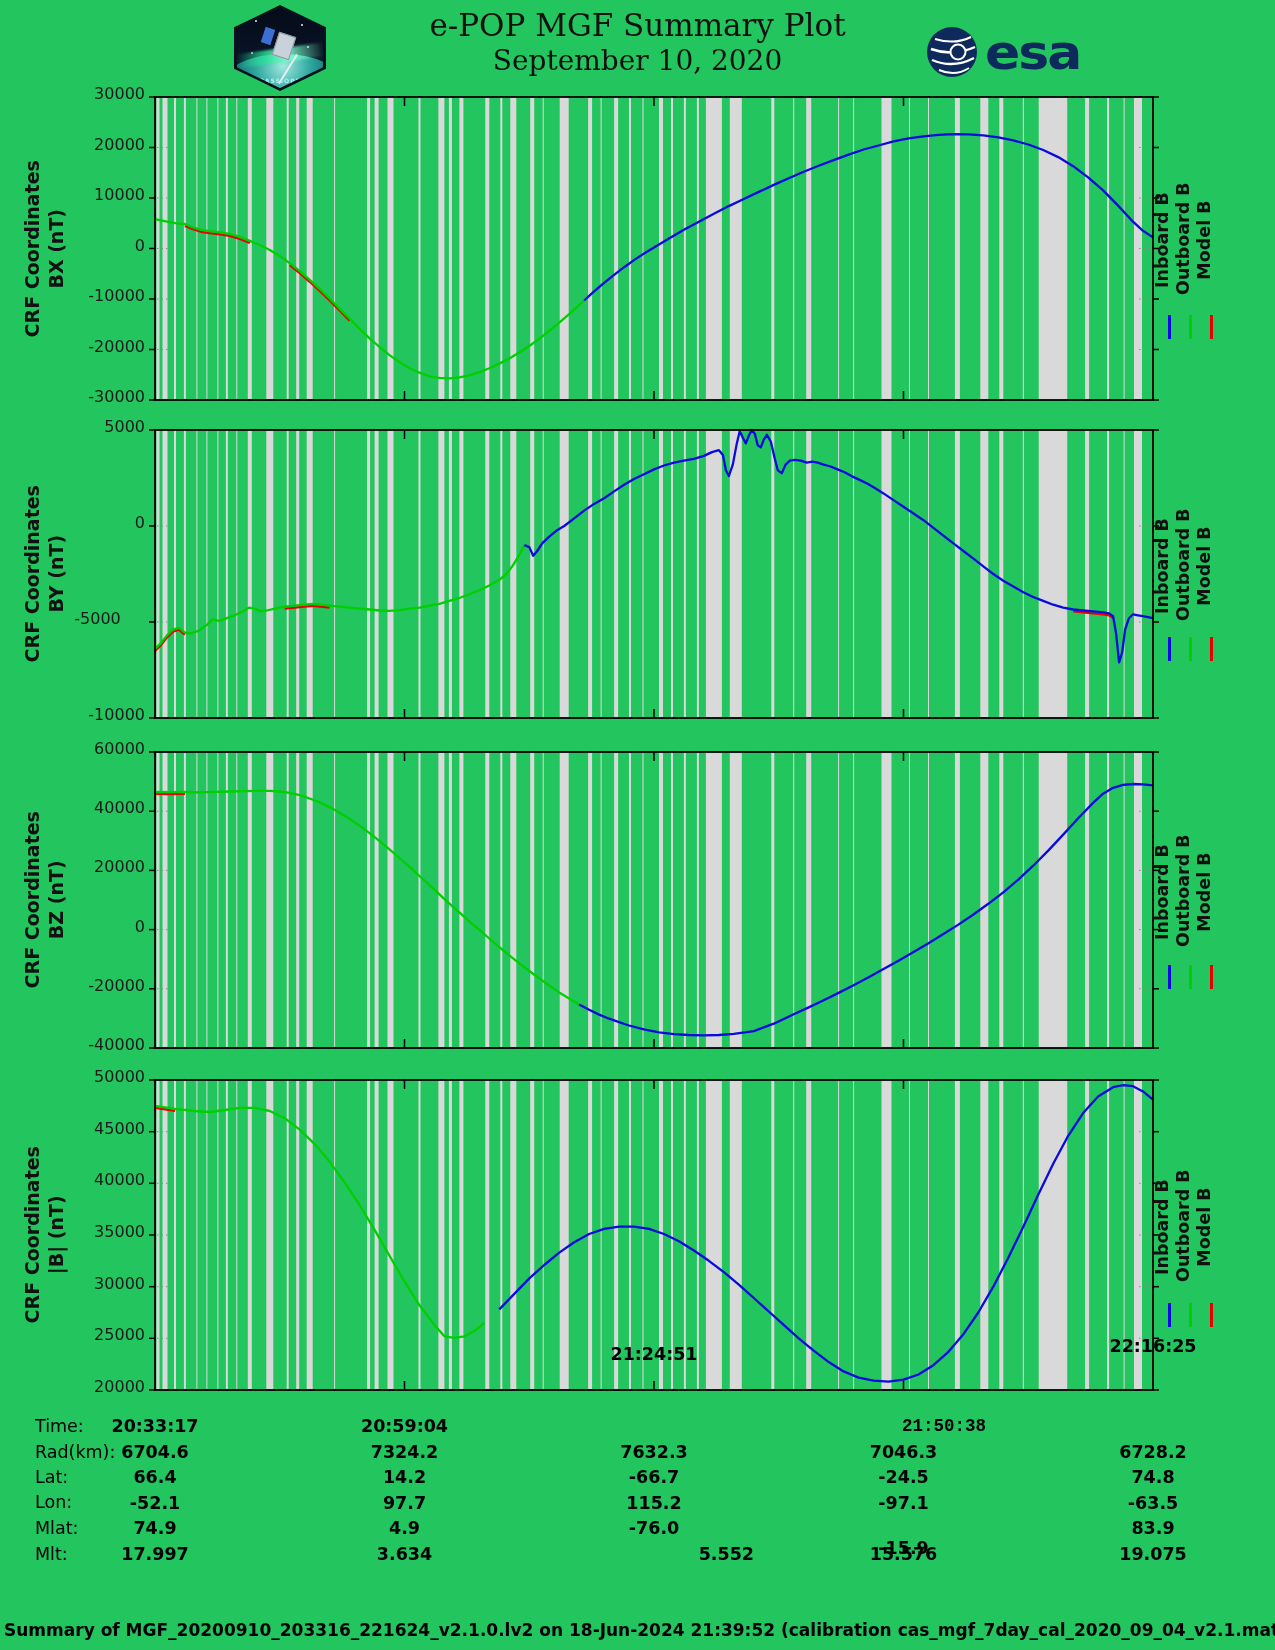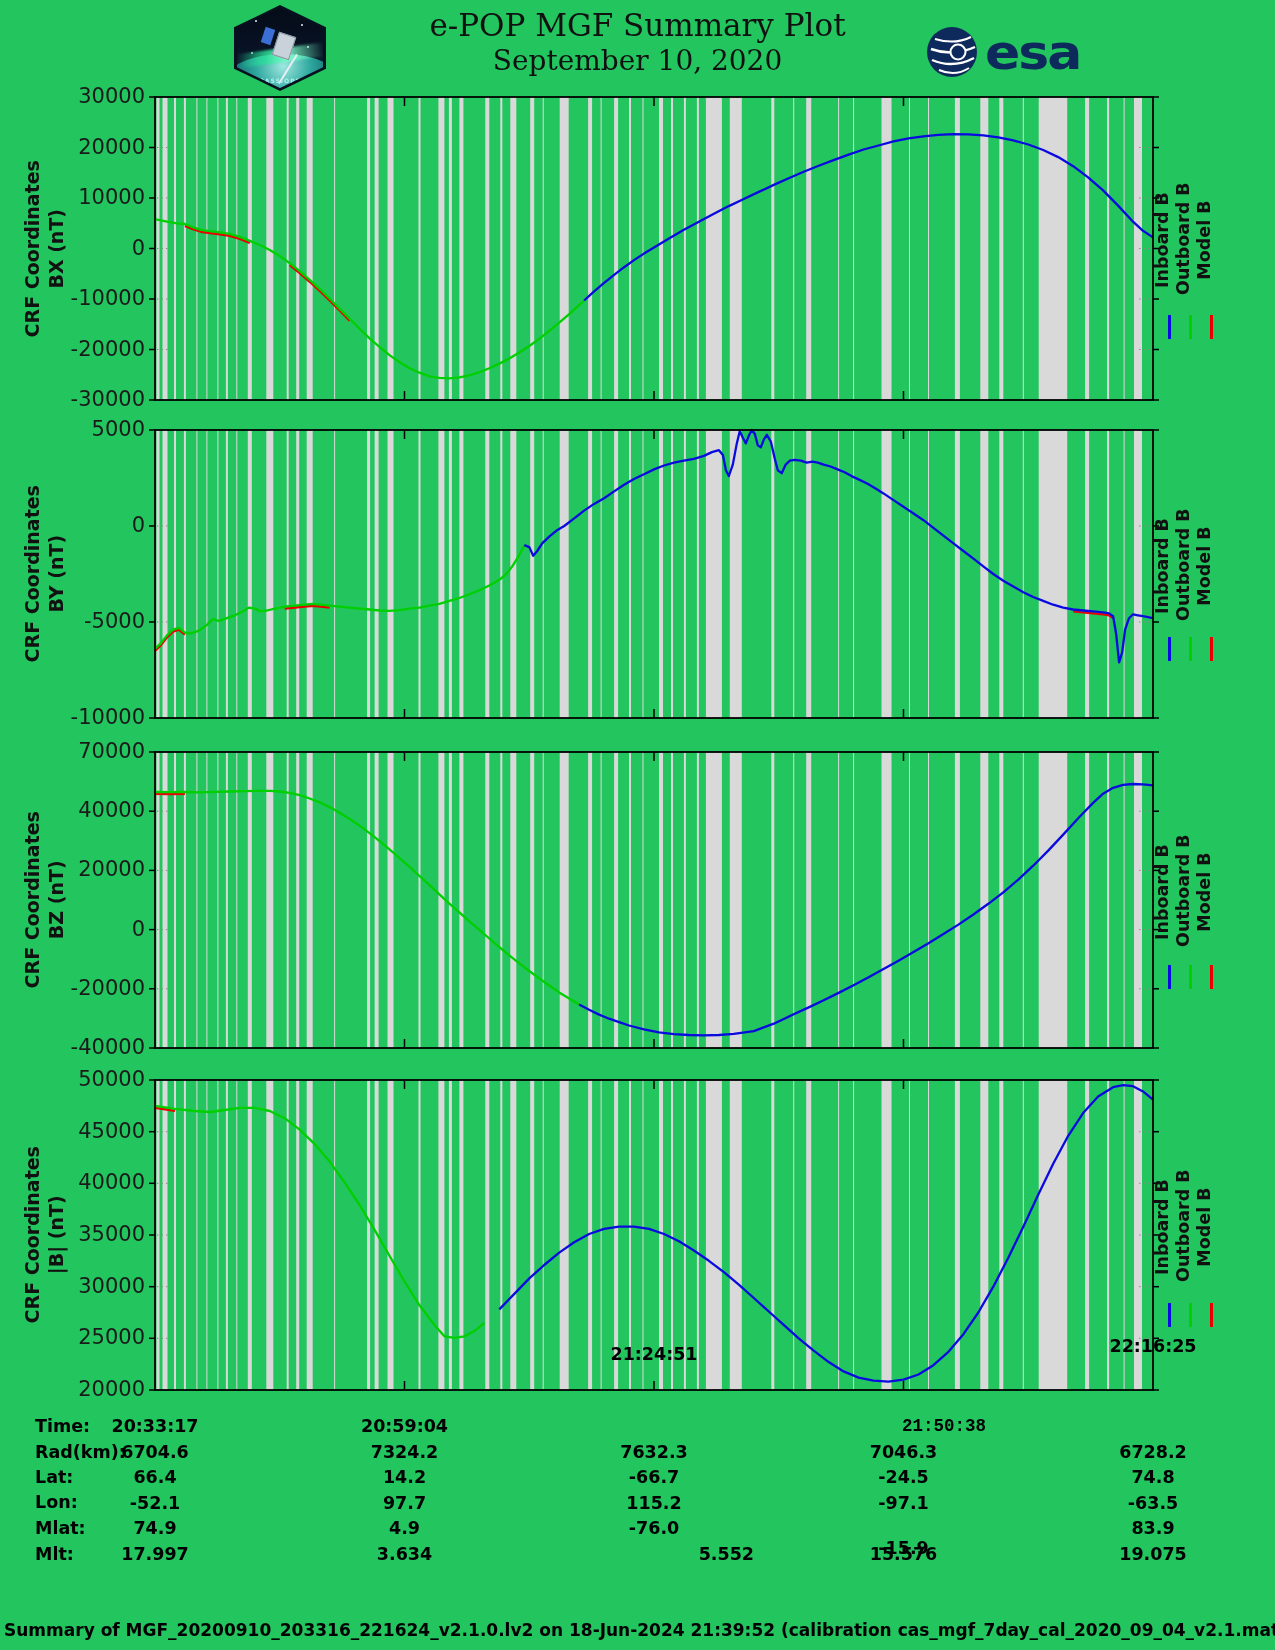--- a/index.html
+++ b/index.html
@@ -28,29 +28,29 @@
   .patch .sat-boom{position:absolute;left:50px;top:44px;width:2px;height:34px;background:#e8eef5;transform:rotate(32deg);}
   .patch .patch-label{position:absolute;left:0;bottom:4px;width:100%;text-align:center;
          font-size:6px;letter-spacing:1px;color:#aef3ef;font-weight:bold;}
   
   .esa{position:absolute;left:925px;top:24px;height:56px;display:flex;align-items:center;gap:6px;}
   .esa-text{font-size:52px;font-weight:bold;color:#0e2a5c;letter-spacing:-2px;line-height:1;
             font-family:"DejaVu Sans","Liberation Sans",sans-serif;transform:scaleY(.92);}
   
   .plot-box{position:absolute;left:155px;width:998px;}
   .plot-box svg{position:absolute;left:0;top:0;overflow:visible;}
-  .ytick-label{position:absolute;text-align:right;width:95px;font-size:21px;color:#1a1a1a;
+  .ytick-label{position:absolute;text-align:right;width:95px;font-size:16px;color:#1a1a1a;
                transform:translateY(-13px);}
   .ylabel{position:absolute;font-weight:bold;font-size:19px;color:#111;text-align:center;
           line-height:1.25;transform:rotate(-90deg);transform-origin:center;white-space:nowrap;}
   .legend-label{position:absolute;font-weight:bold;font-size:17.5px;color:#111;white-space:nowrap;
           transform:rotate(-90deg);transform-origin:center;text-align:center;}
   .legend-bar{position:absolute;width:3px;height:24px;}
   
-  .tbl-label{position:absolute;left:35px;font-weight:bold;font-size:17.5px;color:#000;}
+  .tbl-label{position:absolute;left:35px;font-weight:normal;font-size:17.5px;color:#000;}
   .tbl-val{position:absolute;width:200px;text-align:center;font-weight:bold;font-size:17.5px;color:#000;}
   
   .footer{position:absolute;left:4px;top:1620px;width:1271px;font-weight:bold;font-size:17px;color:#000;white-space:nowrap;}
 </style>
 </head>
 <body>
 
 <div id="canvas">
 
   <div class="patch">
@@ -288,21 +288,21 @@
           <path d="M0.0 220.9 L6.0 215.1 L12.0 207.4 L18.0 201.7 L24.0 199.8 L29.9 204.6" fill="none" stroke="#ea0000" stroke-width="2.2" stroke-linejoin="round"></path>
           <path d="M129.7 178.6 L139.7 177.7 L149.7 176.7 L157.7 175.8 L165.7 176.7 L174.6 177.7" fill="none" stroke="#ea0000" stroke-width="2.2" stroke-linejoin="round"></path>
           <path d="M918.2 181.5 L928.1 182.5 L938.1 183.4 L948.1 184.4 L954.1 185.4 L958.1 188.2" fill="none" stroke="#ea0000" stroke-width="2.2" stroke-linejoin="round"></path>
           <path d="M0.0 218.9 L6.0 213.1 L12.0 205.4 L18.0 199.7 L24.0 197.8 L29.9 202.6 L35.9 203.5 L43.9 200.6 L51.9 194.9 L57.9 189.1 L63.9 191.0 L71.9 188.2 L79.8 185.3 L87.8 181.4 L93.8 177.6 L99.8 178.6 L105.8 181.4 L111.8 180.5 L119.8 178.6 L129.7 176.6 L139.7 175.7 L149.7 174.7 L157.7 173.8 L165.7 174.7 L174.6 175.7 L184.6 176.6 L194.6 177.6 L204.6 178.6 L214.6 179.5 L224.6 180.5 L234.5 180.9 L244.5 180.1 L254.5 178.6 L264.5 177.6 L274.5 175.7 L284.4 173.8 L294.4 170.9 L304.4 168.0 L314.4 164.2 L324.4 160.3 L334.3 155.5 L344.3 149.8 L351.3 144.0 L357.3 136.3 L363.3 126.7 L369.3 115.2" fill="none" stroke="#00cf00" stroke-width="2.3" stroke-linejoin="round"></path>
           <path d="M369.3 115.2 L374.3 117.1 L378.2 125.8 L382.2 121.0 L387.2 113.3 L394.2 106.6 L401.2 100.8 L409.2 96.0 L419.2 88.3 L429.1 80.6 L439.1 73.9 L449.1 68.2 L459.1 61.4 L469.1 54.7 L479.0 49.0 L489.0 44.2 L499.0 39.4 L509.0 35.5 L519.0 32.6 L528.9 30.7 L538.9 28.8 L548.9 25.9 L556.9 22.1 L563.9 20.2 L567.9 25.0 L570.9 40.3 L573.8 46.1 L577.8 34.6 L581.8 13.4 L584.8 1.0 L587.8 7.7 L590.8 13.4 L593.8 5.8 L596.8 0.0 L599.8 3.8 L602.8 15.4 L605.8 17.3 L608.8 9.6 L611.8 4.8 L615.8 11.5 L619.8 28.8 L622.8 40.3 L626.7 43.2 L630.7 34.6 L634.7 30.7 L639.7 29.8 L645.7 30.7 L651.7 32.6 L657.7 31.7 L662.7 32.6 L668.7 34.6 L675.6 36.5 L682.6 39.4 L689.6 42.2 L696.6 46.1 L704.6 49.9 L712.6 53.8 L720.6 58.6 L728.5 63.4 L738.5 70.1 L748.5 76.8 L758.5 83.5 L768.5 90.2 L778.4 97.9 L788.4 105.6 L798.4 113.3 L808.4 121.0 L818.4 128.6 L828.3 136.3 L838.3 144.0 L848.3 150.7 L858.3 156.5 L868.3 162.2 L878.2 167.0 L888.2 170.9 L898.2 174.7 L908.2 177.6 L918.2 179.5 L928.1 180.5 L938.1 181.4 L948.1 182.4 L954.1 183.4 L958.1 186.2 L961.1 203.5 L964.1 232.3 L967.1 222.7 L970.1 199.7 L974.0 188.2 L978.0 184.3 L983.0 185.3 L988.0 186.2 L993.0 187.2 L998.0 188.2" fill="none" stroke="#0a0adf" stroke-width="2.3" stroke-linejoin="round"></path>
           <rect x="0" y="0" width="998" height="288" fill="none" stroke="#000000" stroke-width="1.8"></rect>
         </svg>
       </div>
       <div class="ytick-label" style="left: 50px; top: 430px;">5000</div>
       <div class="ytick-label" style="left: 50px; top: 526px;">0</div>
-      <div class="ytick-label" style="left: 50px; top: 622px;">-5000</div>
+      <div class="ytick-label" style="left: 50px; top: 622px; text-align: center;">-5000</div>
       <div class="ytick-label" style="left: 50px; top: 718px;">-10000</div>
       <div class="ylabel" style="width: 240px; left: -75px; top: 550px;">
         <div>CRF Coordinates</div>
         <div>BY (nT)</div>
       </div>
       <div class="legend-label" style="width: 110px; left: 1107px; top: 556.36px;">Inboard B</div>
       <div class="legend-bar" style="background: rgb(10, 10, 223); left: 1168px; top: 637.36px;"></div>
       <div class="legend-label" style="width: 110px; left: 1128px; top: 556.36px;">Outboard B</div>
       <div class="legend-bar" style="background: rgb(0, 207, 0); left: 1189px; top: 637.36px;"></div>
       <div class="legend-label" style="width: 110px; left: 1149px; top: 556.36px;">Model B</div>
@@ -395,21 +395,21 @@
           <line x1="499.0" y1="0" x2="499.0" y2="9" stroke="#000000" stroke-width="1.5"></line>
           <line x1="499.0" y1="287" x2="499.0" y2="296" stroke="#000000" stroke-width="1.5"></line>
           <line x1="748.5" y1="0" x2="748.5" y2="9" stroke="#000000" stroke-width="1.5"></line>
           <line x1="748.5" y1="287" x2="748.5" y2="296" stroke="#000000" stroke-width="1.5"></line>
           <path d="M0.0 42.0 L15.0 42.1 L29.9 42.0" fill="none" stroke="#ea0000" stroke-width="2.2" stroke-linejoin="round"></path>
           <path d="M0.0 40.0 L15.0 40.1 L29.9 40.0 L44.9 40.3 L59.9 39.8 L74.8 39.5 L89.8 39.1 L104.8 38.8 L114.8 38.9 L124.8 39.5 L134.7 40.8 L144.7 43.2 L154.7 46.5 L164.7 50.3 L174.6 55.1 L184.6 60.7 L194.6 66.9 L204.6 73.7 L214.6 81.1 L224.6 89.1 L234.5 97.4 L244.5 106.0 L254.5 114.8 L264.5 124.0 L274.5 133.2 L284.4 142.4 L294.4 151.6 L304.4 160.4 L314.4 169.3 L324.4 177.9 L334.3 186.5 L344.3 195.1 L354.3 203.4 L364.3 211.3 L374.3 219.0 L384.2 226.4 L394.2 233.5 L404.2 240.4 L414.2 246.6 L424.1 252.5" fill="none" stroke="#00cf00" stroke-width="2.3" stroke-linejoin="round"></path>
           <path d="M424.1 252.5 L434.1 257.8 L444.1 262.6 L454.1 266.7 L464.1 270.2 L474.0 273.5 L489.0 277.4 L504.0 280.3 L519.0 282.1 L533.9 283.0 L548.9 283.3 L563.9 283.0 L578.8 281.8 L598.8 279.1 L618.8 271.7 L638.7 262.3 L653.7 255.4 L668.7 248.3 L683.6 240.9 L698.6 233.2 L713.6 225.3 L728.5 217.0 L743.5 208.7 L758.5 200.1 L773.5 191.2 L788.4 182.0 L803.4 172.6 L818.4 162.5 L833.3 151.8 L848.3 140.3 L863.3 127.6 L878.2 113.7 L893.2 98.6 L908.2 82.6 L923.2 66.3 L938.1 50.9 L948.1 41.7 L958.1 35.8 L968.1 32.9 L978.0 32.0 L988.0 32.3 L998.0 33.4" fill="none" stroke="#0a0adf" stroke-width="2.3" stroke-linejoin="round"></path>
           <rect x="0" y="0" width="998" height="296" fill="none" stroke="#000000" stroke-width="1.8"></rect>
         </svg>
       </div>
-      <div class="ytick-label" style="left: 50px; top: 752px;">70000</div>
+      <div class="ytick-label" style="left: 50px; top: 752px;">60000</div>
       <div class="ytick-label" style="left: 50px; top: 811.2px;">40000</div>
       <div class="ytick-label" style="left: 50px; top: 870.4px;">20000</div>
       <div class="ytick-label" style="left: 50px; top: 929.6px;">0</div>
       <div class="ytick-label" style="left: 50px; top: 988.8px;">-20000</div>
       <div class="ytick-label" style="left: 50px; top: 1048px;">-40000</div>
       <div class="ylabel" style="width: 240px; left: -75px; top: 876px;">
         <div>CRF Coordinates</div>
         <div>BZ (nT)</div>
       </div>
       <div class="legend-label" style="width: 110px; left: 1107px; top: 882.12px;">Inboard B</div>

